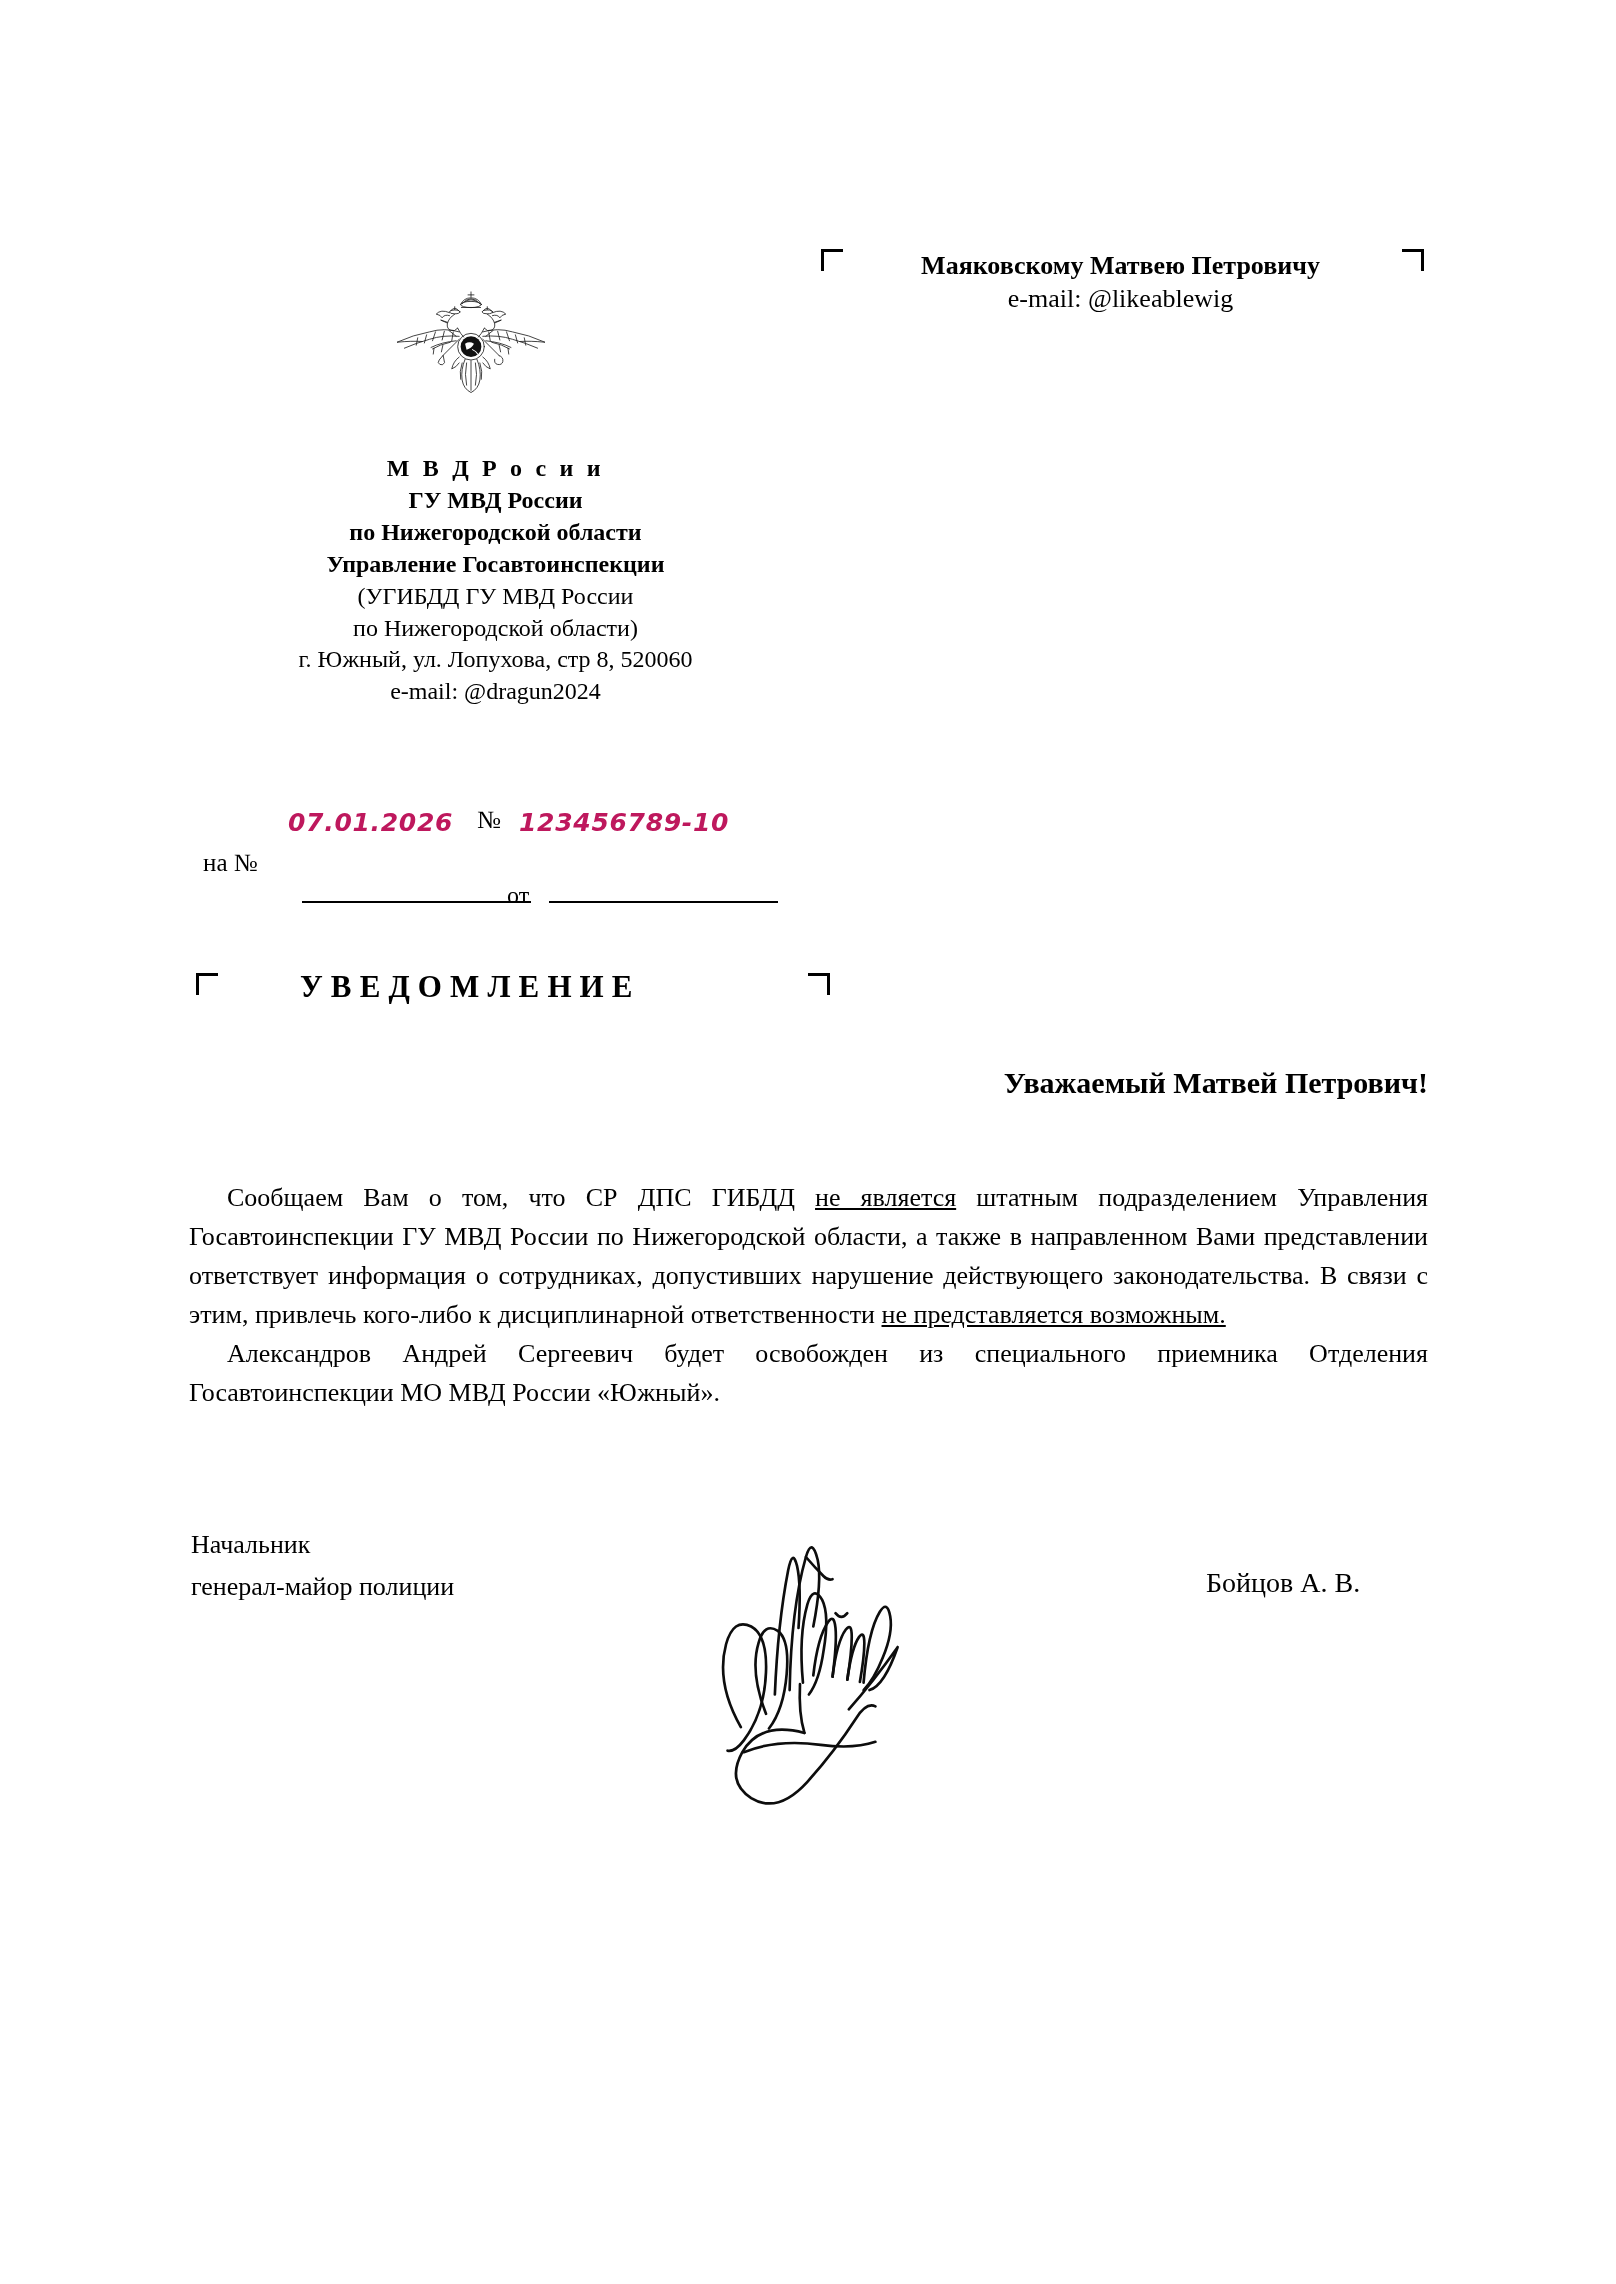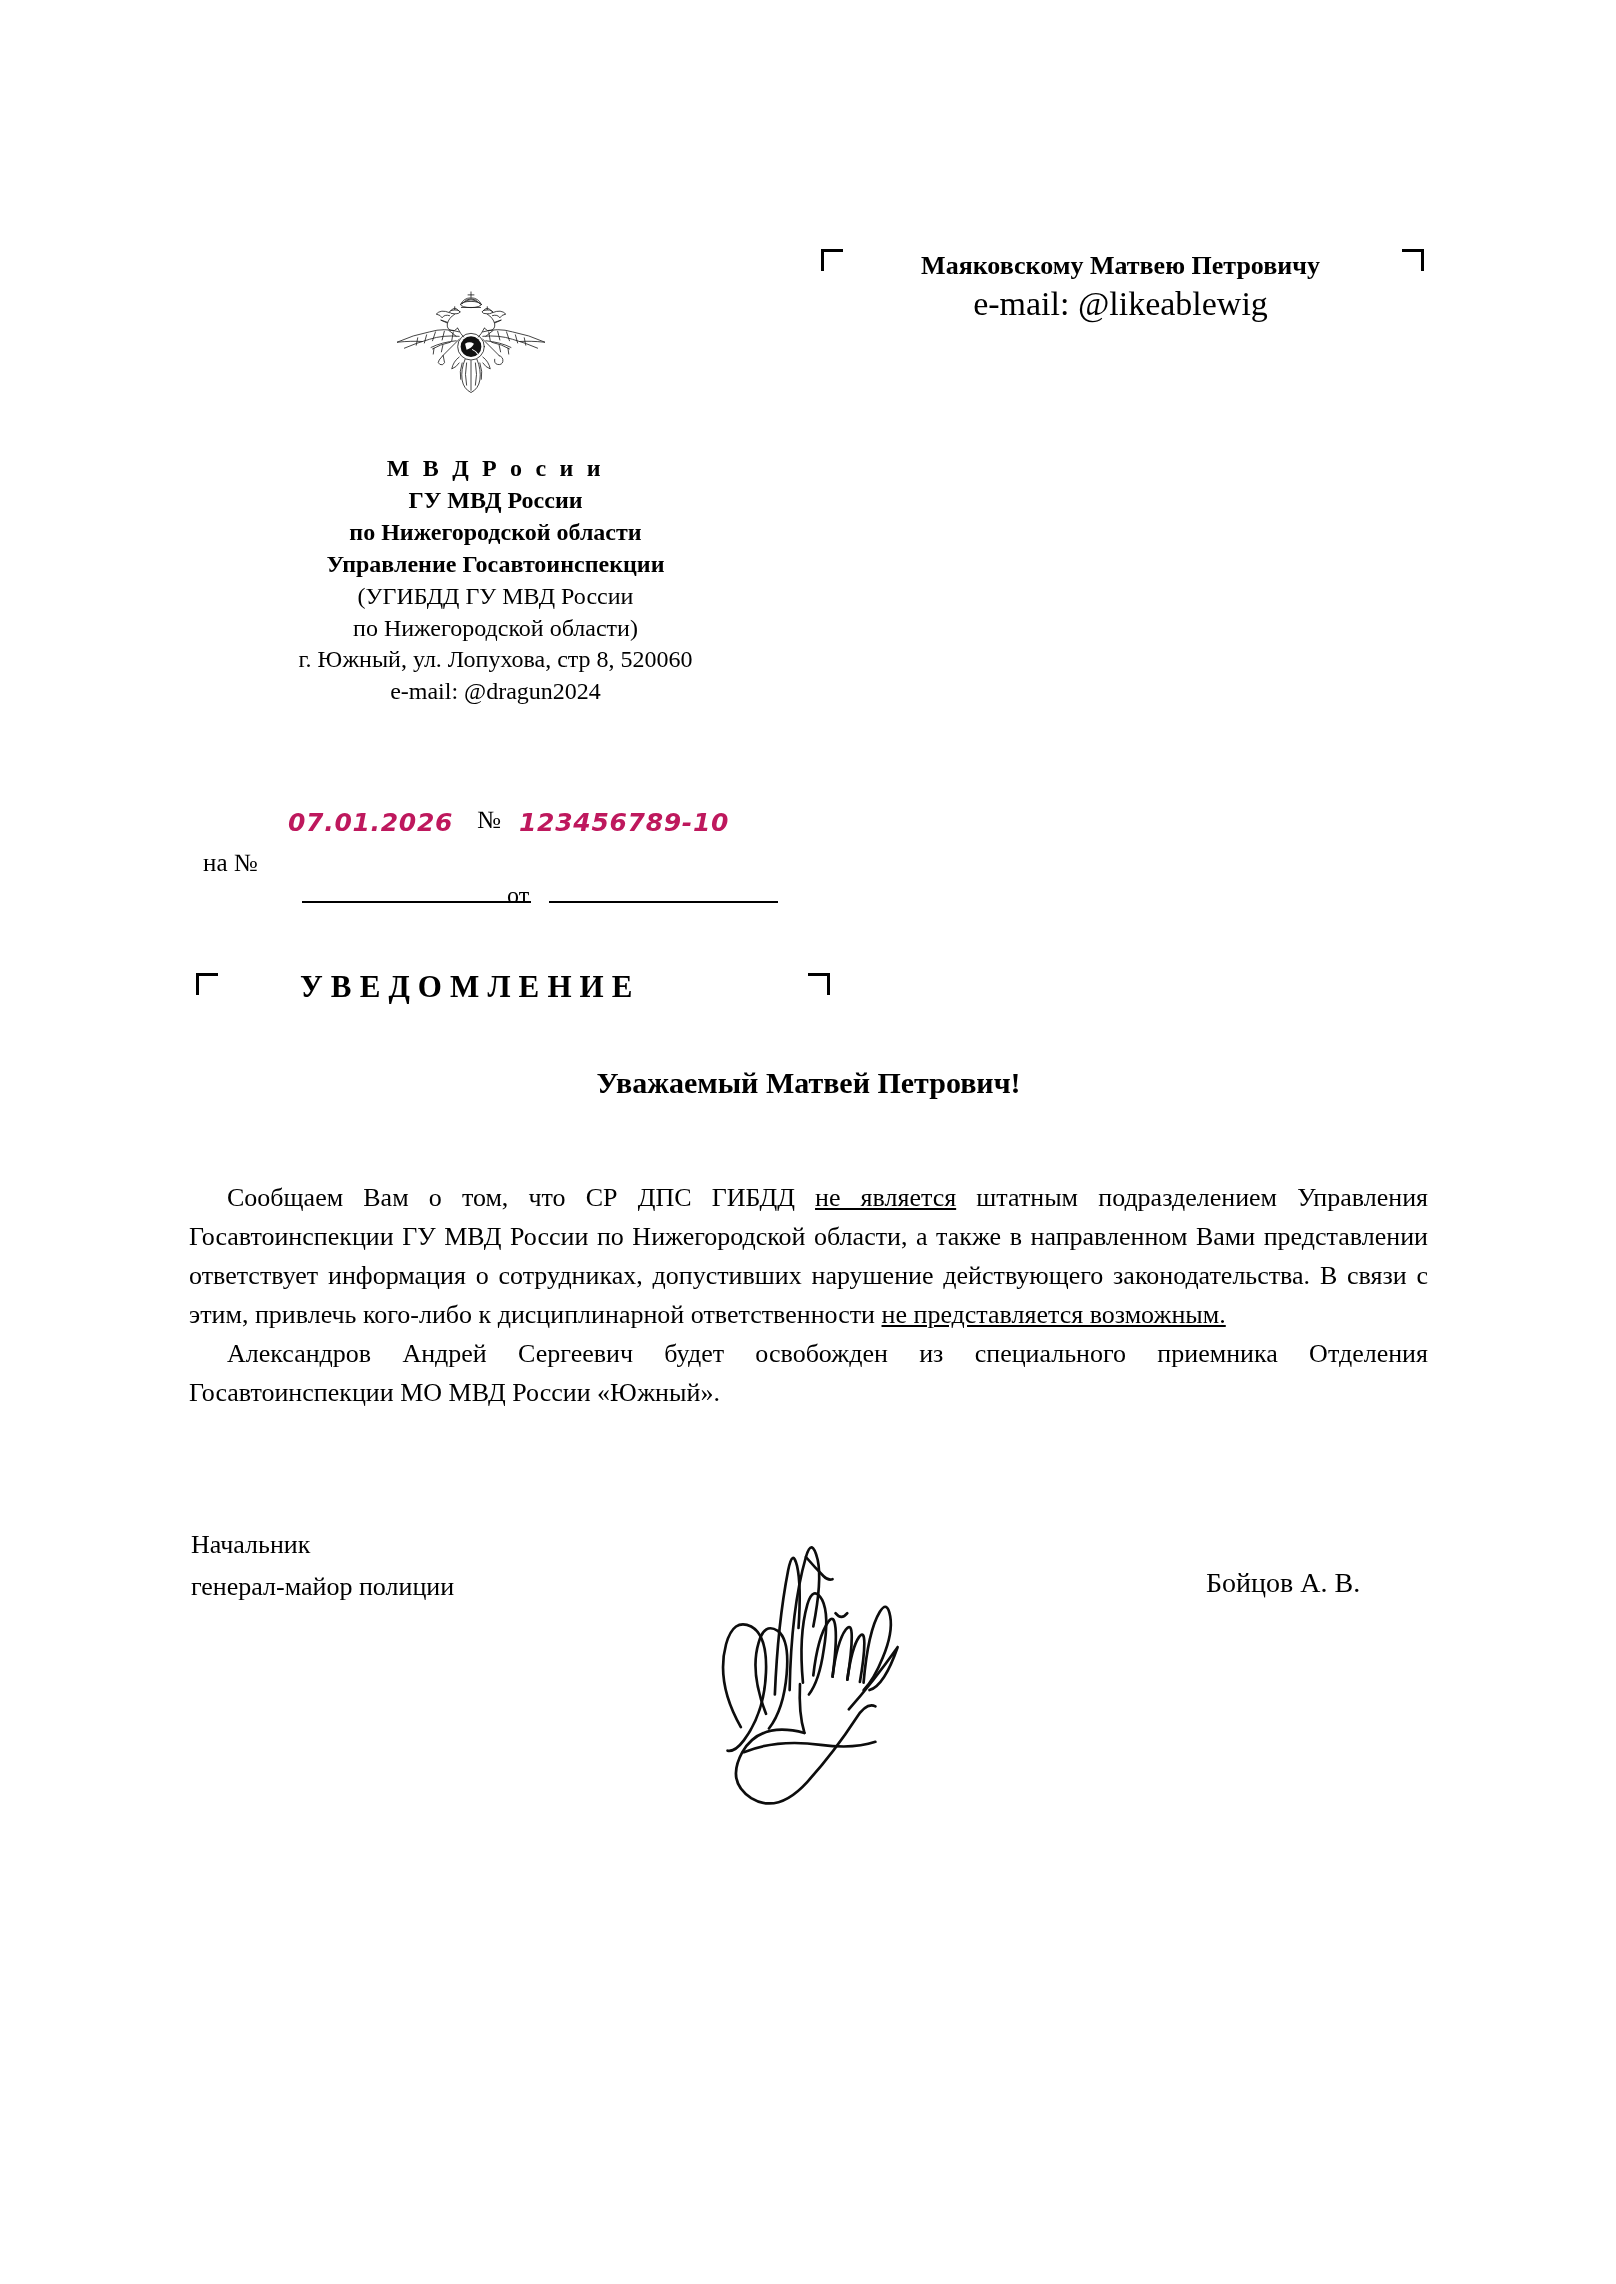--- a/index.html
+++ b/index.html
@@ -35,21 +35,21 @@
     width: 599px;
     text-align: center;
     line-height: 1.28;
   }
   .addressee-name {
     font-size: 26px;
     font-weight: bold;
     white-space: nowrap;
   }
   .addressee-email {
-    font-size: 34px;
+    font-size: 26px;
     font-weight: normal;
     white-space: nowrap;
   }
 
   
   .emblem {
     position: absolute;
     left: 382px;
     top: 286px;
     width: 178px;
@@ -127,21 +127,21 @@
     letter-spacing: 8.1px;
     white-space: nowrap;
   }
 
   
   .greeting {
     position: absolute;
     left: 189px;
     top: 1066px;
     width: 1239px;
-    text-align: center;
+    text-align: right;
     font-size: 30px;
     font-weight: bold;
   }
 
   
   .body-text {
     position: absolute;
     left: 189px;
     top: 1178px;
     width: 1239px;

